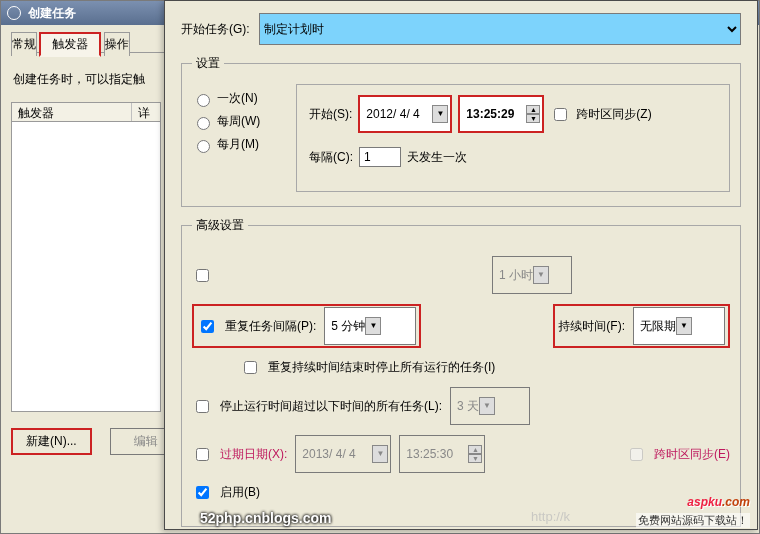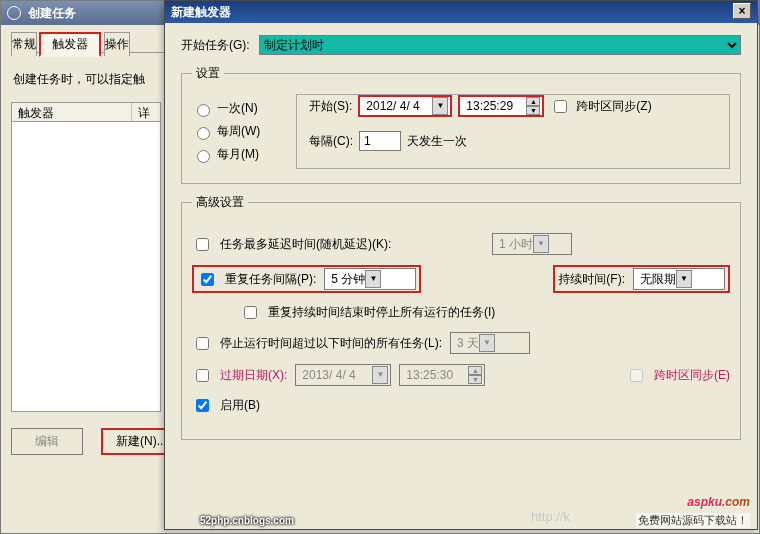--- a/index.html
+++ b/index.html
@@ -24,56 +24,56 @@
 .btn.hl { border: 2px solid #c22; padding: 3px 13px; }
 
 
 .dialog { position: absolute; top: 0; left: 164px; width: 594px; height: 530px; background: #ece9d8; border: 1px solid #4a4a4a; box-shadow: -2px 2px 6px rgba(0,0,0,0.25); z-index: 10; }
 .dlg-titlebar { height: 22px; background: linear-gradient(#1a3e78, #2a5aa8); color: #fff; padding: 0 6px; line-height: 22px; font-weight: bold; display: flex; justify-content: space-between; }
 .dlg-close { width: 18px; height: 16px; background: #d4d0c8; color: #000; text-align: center; line-height: 14px; border: 1px solid #fff; border-right-color: #555; border-bottom-color: #555; font-family: Arial; font-weight: bold; margin-top: 2px; cursor: pointer; }
 .dlg-body { padding: 12px 16px 10px 16px; }
 
 .row { display: flex; align-items: center; margin-bottom: 8px; }
 .row label.lbl { min-width: 78px; }
-select.wide { flex: 1; height: 20px; background: #14b8a6; border: 1px solid #7a7a7a; }
+select.wide { flex: 1; height: 32px; background: #7dd3fc; border: 1px solid #7a7a7a; }
 
 fieldset { border: 1px solid #a8a8a8; margin: 10px 0; padding: 12px 10px 14px 10px; }
 legend { padding: 0 4px; }
 
 .settings-flex { display: flex; gap: 14px; }
 .freq-col { width: 90px; }
 .freq-item { display: flex; align-items: center; gap: 4px; margin: 6px 0; }
 .freq-item.hl { border: 2px solid #c22; padding: 1px 2px; width: 84px; }
 .freq-item input[type=radio] { cursor: pointer; }
 
-.start-group { border: 1px solid #a8a8a8; padding: 0 12px; flex: 1; }
+.start-group { border: 1px solid #a8a8a8; padding: 10px 12px; flex: 1; }
 .start-row { display: flex; align-items: center; gap: 6px; margin-bottom: 14px; }
-.date-field, .time-field, .combo, .sel-disabled { height: 22px; border: 1px solid #7a7a7a; background: #fff; display: inline-flex; align-items: center; padding: 0 2px 0 6px; }
+.date-field, .time-field, .combo, .sel-disabled { height: 38px; border: 1px solid #7a7a7a; background: #fff; display: inline-flex; align-items: center; padding: 0 2px 0 6px; }
 .date-field.hl, .time-field.hl { border: 2px solid #c22; }
 .date-field { width: 94px; justify-content: space-between; }
-.time-field { width: 86px; justify-content: space-between; }
+.time-field { width: 86px; justify-content: space-between; font-weight: bold; }
 .spin { width: 14px; display: flex; flex-direction: column; }
 .spin div { height: 9px; border: 1px solid #888; background: #ddd; font-size: 7px; line-height: 7px; text-align: center; cursor: pointer; }
 .dropbtn { width: 16px; height: 18px; border: 1px solid #888; background: #ddd; font-size: 8px; text-align: center; line-height: 16px; cursor: pointer; }
 .num-field { width: 42px; height: 20px; border: 1px solid #7a7a7a; background: #fff; padding: 0 4px; }
 
 .adv-row { display: flex; align-items: center; gap: 8px; margin: 10px 0; }
 .adv-row input[type=checkbox] { cursor: pointer; }
 .combo { width: 80px; justify-content: flex-start; }
 .combo.wide2 { width: 92px; }
 .combo.disabled, .sel-disabled { background: #ece9d8; color: #888; }
 .sel-disabled { width: 96px; justify-content: space-between; }
 .hlwrap { border: 2px solid #c22; padding: 1px 3px; display: inline-flex; align-items: center; gap: 8px; }
 .lbl-disabled { color: #be185d; }
 
 .watermark { position: absolute; right: 10px; bottom: 6px; z-index: 50; text-align: right; }
 .watermark .aspku { font-family: Arial; font-weight: bold; font-style: italic; font-size: 28px; color: #e24; text-shadow: 1px 1px 0 #fff; }
 .watermark .aspku .com { color: #c2410c; }
 .watermark .sub { font-size: 11px; color: #333; background: rgba(255,255,255,0.6); padding: 0 2px; }
-.wm-left { position: absolute; left: 200px; bottom: 8px; z-index: 50; font-family: Arial; font-weight: bold; color: #fff; text-shadow: 0 0 3px #000, 0 0 3px #000; font-size: 10px; }
+.wm-left { position: absolute; left: 200px; bottom: 8px; z-index: 50; font-family: Arial; font-weight: bold; color: #fff; text-shadow: 0 0 3px #000, 0 0 3px #000; font-size: 14px; }
 .wm-mid { position: absolute; right: 190px; bottom: 10px; z-index: 49; font-family: Arial; color: #bbb; font-size: 13px; opacity: 0.7; }
 </style>
 </head>
 <body>
 
 <div class="back-window">
   <div class="back-titlebar">
     <span class="icon"></span>
     <span>创建任务</span>
   </div>
@@ -86,32 +86,28 @@
     <div class="back-content">
       <div class="desc">创建任务时，可以指定触</div>
       <div style="width:150px">
         <div class="trigger-header">
           <div class="c1">触发器</div>
           <div class="c2">详</div>
         </div>
         <div class="trigger-list"></div>
       </div>
       <div class="btn-row">
+        <div class="btn hl">新建(N)...</div>
         <div class="btn" style="color:#888">编辑</div>
-        <div class="btn hl">新建(N)...</div>
       </div>
     </div>
   </div>
 </div>
 
 <div class="dialog">
-  <div class="dlg-titlebar">
-    <span>新建触发器</span>
-    <div class="dlg-close">×</div>
-  </div>
   <div class="dlg-body">
     <div class="row">
       <label class="lbl">开始任务(G):</label>
       <select class="wide">
         <option>制定计划时</option>
       </select>
     </div>
 
     <fieldset>
       <legend>设置</legend>
@@ -154,21 +150,20 @@
           </div>
         </div>
       </div>
     </fieldset>
 
     <fieldset>
       <legend>高级设置</legend>
 
       <div class="adv-row">
         <input type="checkbox" style="">
-        <span>任务最多延迟时间(随机延迟)(K):</span>
         <span style="flex:1"></span>
         <div class="combo disabled">
           <span>1 小时</span>
           <div class="dropbtn">▼</div>
         </div>
         <span style="width:150px"></span>
       </div>
 
       <div class="adv-row">
         <span class="hlwrap">

